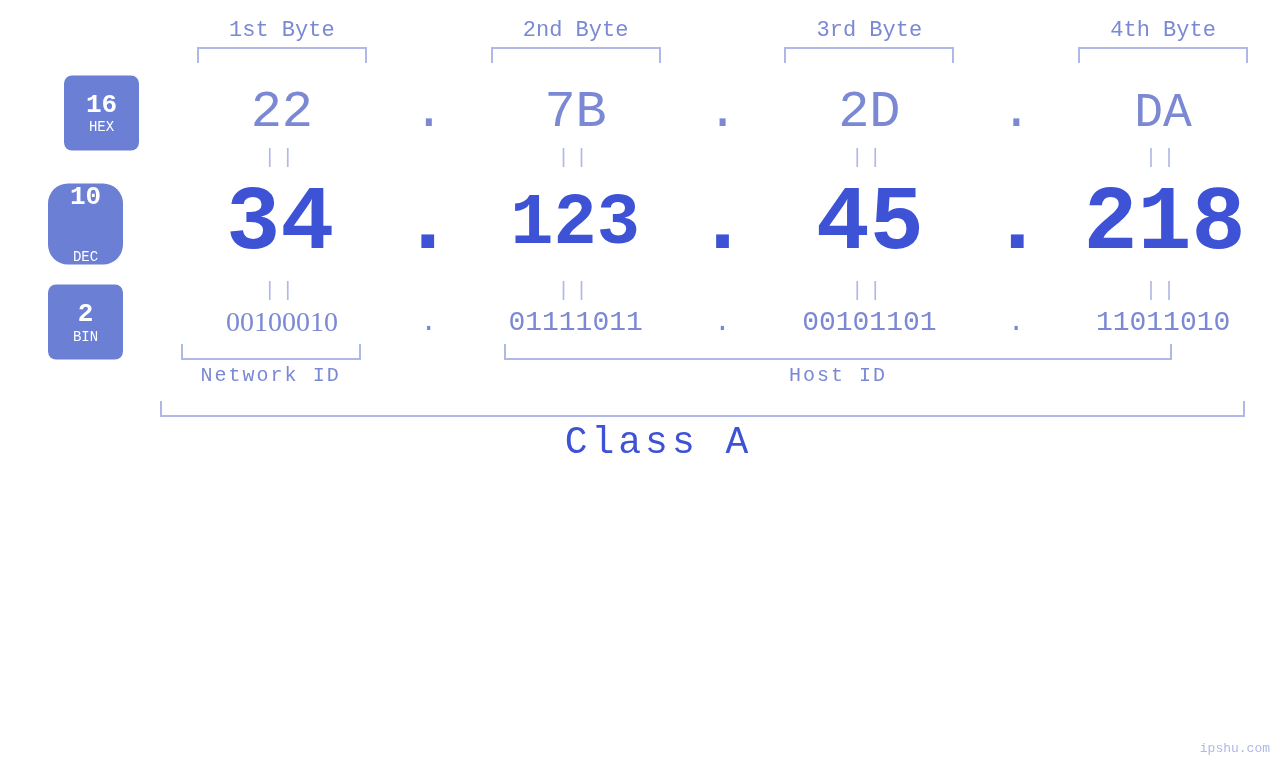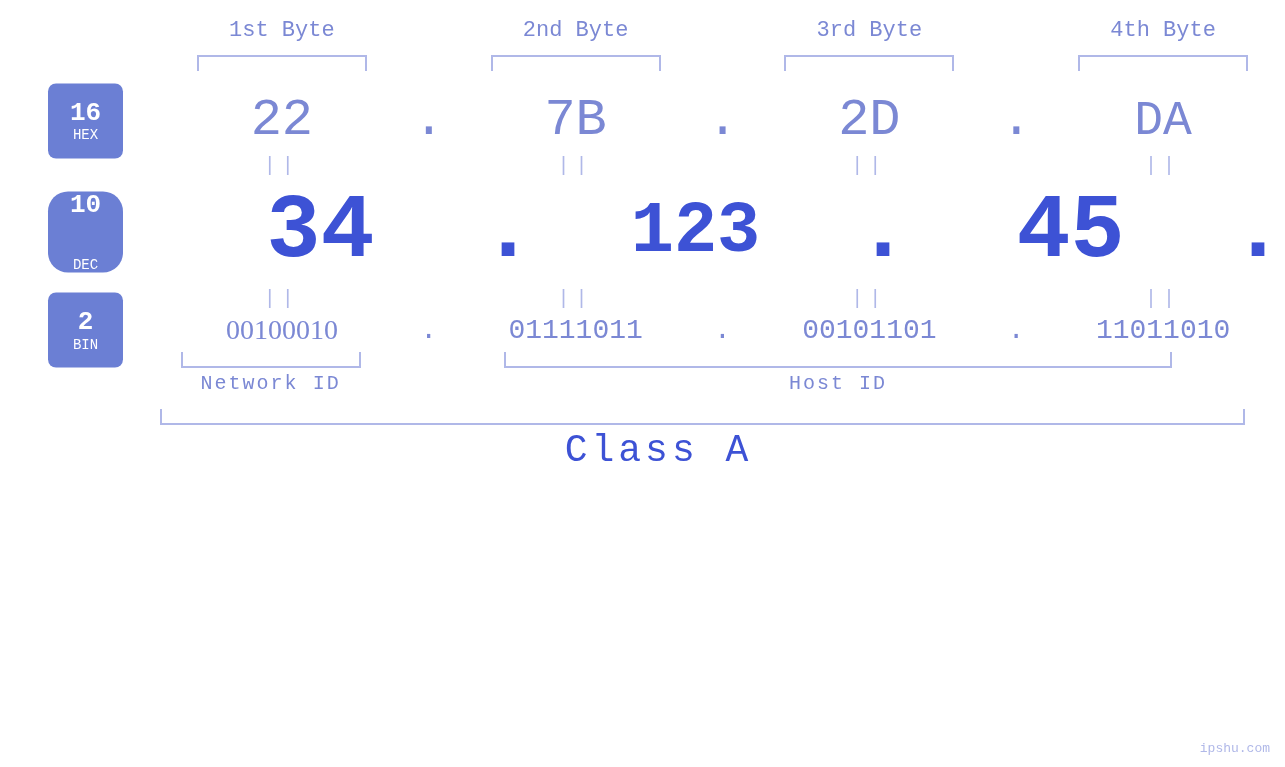--- a/index.html
+++ b/index.html
@@ -43,21 +43,21 @@
       display: flex;
       align-items: center;
       justify-content: center;
     }
   </style>
 </head>
 <body>
 
 <div class="diagram-wrapper">
 
-  <div class="flex-row" style="margin-bottom: 8px;">
+  <div class="flex-row" style="margin-bottom: 0;">
     <div class="flex-cell-value">
       <span style="color:#7b88d4;font-size:22px;font-family:'Courier New',monospace;">1st Byte</span>
     </div>
     <div class="flex-cell-dot"></div>
     <div class="flex-cell-value">
       <span style="color:#7b88d4;font-size:22px;font-family:'Courier New',monospace;">2nd Byte</span>
     </div>
     <div class="flex-cell-dot"></div>
     <div class="flex-cell-value">
       <span style="color:#7b88d4;font-size:22px;font-family:'Courier New',monospace;">3rd Byte</span>
@@ -81,21 +81,21 @@
       <div style="width:170px;height:16px;border:2px solid #b0b8e8;border-bottom:none;"></div>
     </div>
     <div class="flex-cell-dot"></div>
     <div class="flex-cell-value">
       <div style="width:170px;height:16px;border:2px solid #b0b8e8;border-bottom:none;"></div>
     </div>
   </div>
 
   <div style="position:relative; width:100%;">
 
-    <div style="position:absolute;left:48px;top:50%;transform:translateY(-50%);width:75px;height:75px;background:#6b7fd4;border-radius:8px;display:flex;flex-direction:column;align-items:center;justify-content:center;color:white;">
+    <div style="position:absolute;left:64px;top:50%;transform:translateY(-50%);width:75px;height:75px;background:#6b7fd4;border-radius:8px;display:flex;flex-direction:column;align-items:center;justify-content:center;color:white;">
       <span style="font-size:26px;font-weight:bold;line-height:1;">16</span>
       <span style="font-size:14px;margin-top:1px;">HEX</span>
     </div>
 
     <div class="flex-row">
       <div class="flex-cell-value">
         <span style="color:#7b88d4;font-size:52px;font-family:'Courier New',monospace;">22</span>
       </div>
       <div class="flex-cell-dot">
         <span style="color:#7b88d4;font-size:52px;">.</span>
@@ -153,20 +153,23 @@
       </div>
       <div class="flex-cell-dot">
         <span style="color:#3d52d5;font-size:90px;font-weight:bold;">.</span>
       </div>
       <div class="flex-cell-value">
         <span style="color:#3d52d5;font-size:90px;font-weight:bold;font-family:'Courier New',monospace;">45</span>
       </div>
       <div class="flex-cell-dot">
         <span style="color:#3d52d5;font-size:90px;font-weight:bold;">.</span>
       </div>
+      <div class="flex-cell-value">
+        <span style="color:#3d52d5;font-size:90px;font-weight:bold;font-family:'Courier New',monospace;">218</span>
+      </div>
     </div>
   </div>
 
   <div class="flex-row" style="margin: 4px 0;">
     <div class="flex-cell-value">
       <span style="color:#b0b8e8;font-size:20px;letter-spacing:6px;font-family:'Courier New',monospace;">||</span>
     </div>
     <div class="flex-cell-dot"></div>
     <div class="flex-cell-value">
       <span style="color:#b0b8e8;font-size:20px;letter-spacing:6px;font-family:'Courier New',monospace;">||</span>

